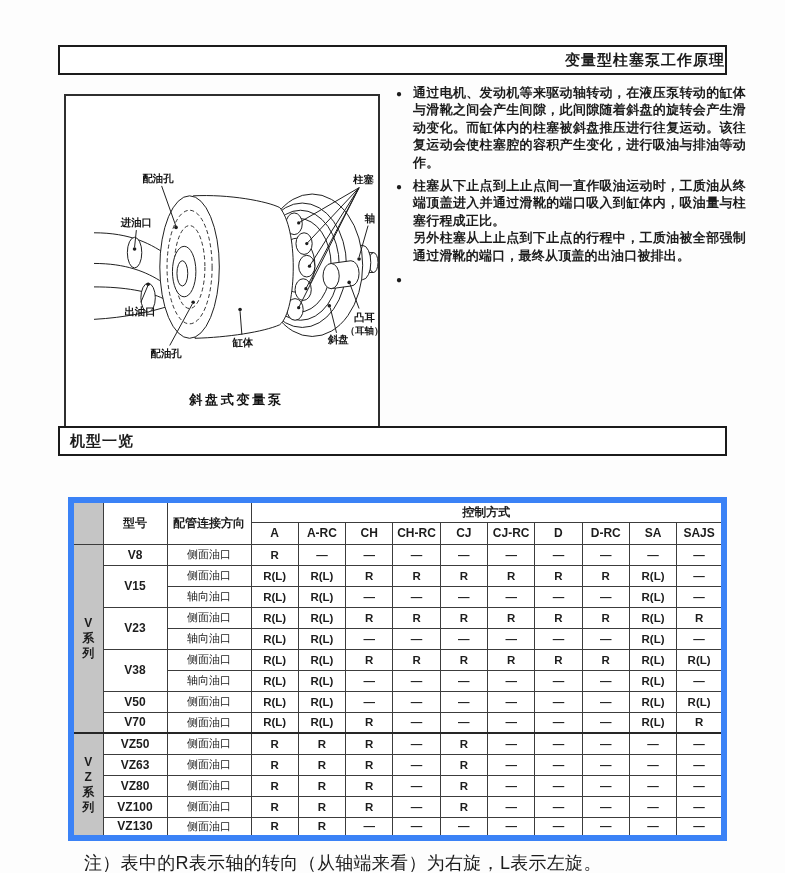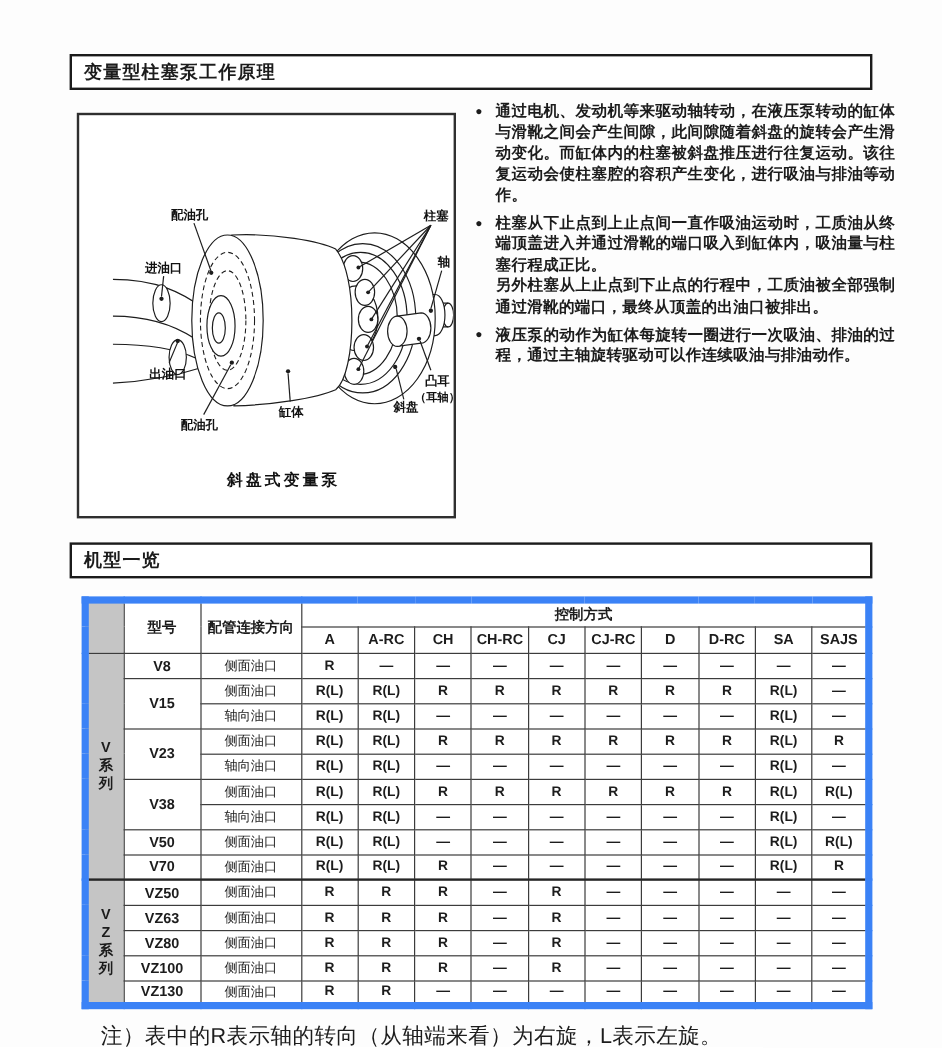--- a/index.html
+++ b/index.html
@@ -8,22 +8,22 @@
     position:relative; width:785px; height:873px; background:#fdfdfd;
     font-family:"Liberation Sans","DejaVu Sans",sans-serif; color:#1c1c1c;
     overflow:hidden;
   }
   .title-box {
     position:absolute; left:58px; width:669px; height:30px;
     border:2px solid #1b1b1b; background:#fff;
     display:flex; align-items:center; padding-left:10px;
     font-size:15px; font-weight:bold; letter-spacing:1px;
   }
-  #section1-title { top:45px; }
-  #section2-title { top:452px; }
+  #section1-title { top:45px;justify-content:flex-end; }
+  #section2-title { top:426px; }
 
   #diagram-box {
     position:absolute; left:64px; top:94px; width:316px; height:338px;
     border:2px solid #2f2f2f; background:#fff;padding-left:28px;
   }
   #diagram-box svg { width:100%; height:100%; display:block; }
 
   #bullet-list {
     position:absolute; left:396px; top:84px; width:350px;
     list-style:none;
@@ -160,21 +160,20 @@
       <span class="bullet-dot">●</span>
       <span>通过电机、发动机等来驱动轴转动，在液压泵转动的缸体与滑靴之间会产生间隙，此间隙随着斜盘的旋转会产生滑动变化。而缸体内的柱塞被斜盘推压进行往复运动。该往复运动会使柱塞腔的容积产生变化，进行吸油与排油等动作。</span>
     </li>
     <li>
       <span class="bullet-dot">●</span>
       <span>柱塞从下止点到上止点间一直作吸油运动时，工质油从终端顶盖进入并通过滑靴的端口吸入到缸体内，吸油量与柱塞行程成正比。</span>
       <div>另外柱塞从上止点到下止点的行程中，工质油被全部强制通过滑靴的端口，最终从顶盖的出油口被排出。</div>
     </li>
     <li>
       <span class="bullet-dot">●</span>
-      <span>液压泵的动作为缸体每旋转一圈进行一次吸油、排油的过程，通过主轴旋转驱动可以作连续吸油与排油动作。</span>
     </li>
   </ul>
 
   <div id="section2-title" class="title-box">
     <span>机型一览</span>
   </div>
 
   <table id="model-table">
     <colgroup>
       <col style="width:32px">

